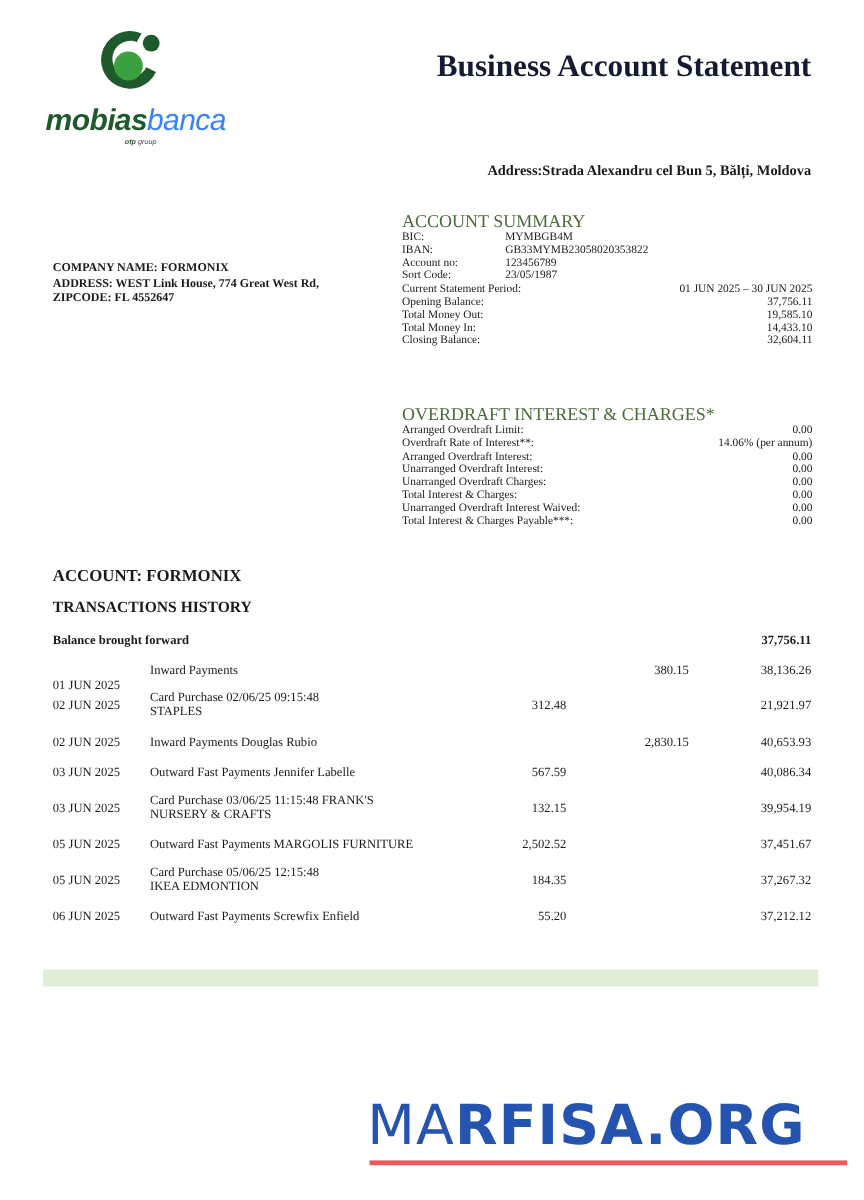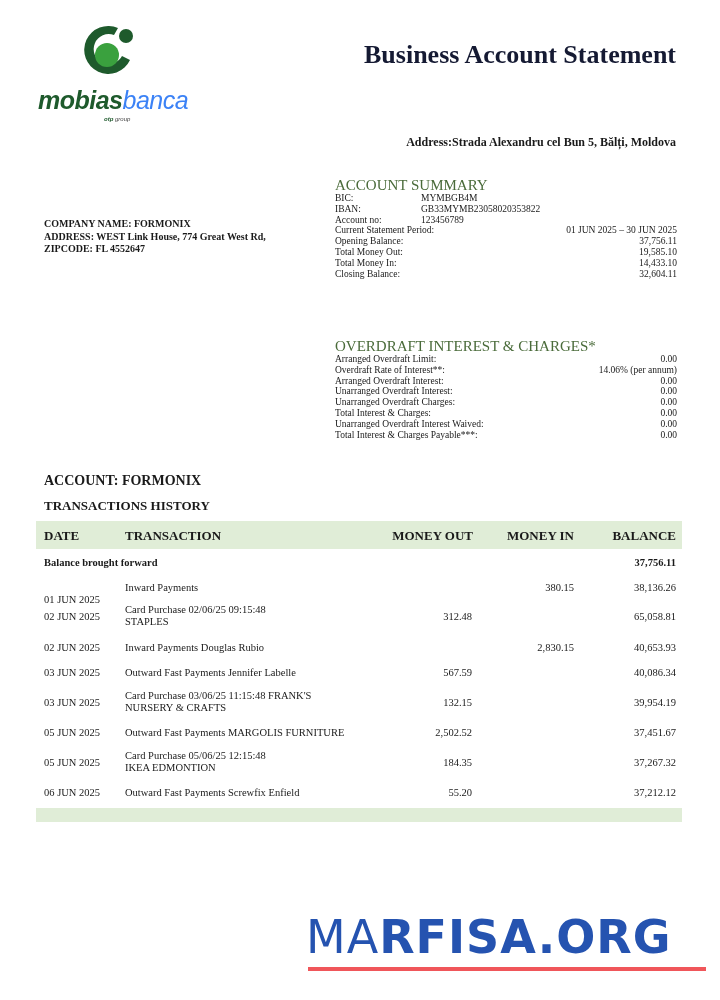--- a/index.html
+++ b/index.html
@@ -82,20 +82,24 @@
     </div>
   <div class="kv">
       <span class="k">IBAN:</span>
       <span class="v1">GB33MYMB23058020353822</span>
     </div>
   <div class="kv">
       <span class="k">Account no:</span>
       <span class="v1">123456789</span>
     </div>
   <div class="kv">
+      <span class="k">Sort Code:</span>
+      <span class="v1">23/05/1987</span>
+    </div>
+  <div class="kv">
       <span class="k">Current Statement Period:</span>
       <span class="vr">01 JUN 2025 – 30 JUN 2025</span>
     </div>
   <div class="kv">
       <span class="k">Opening Balance:</span>
       <span class="vr">37,756.11</span>
     </div>
   <div class="kv">
       <span class="k">Total Money Out:</span>
       <span class="vr">19,585.10</span>
@@ -143,48 +147,41 @@
   <div class="kv">
       <span class="k">Total Interest &amp; Charges Payable***:</span>
       <span class="vr">0.00</span>
     </div>
 </div>
 
 <div class="account-h">ACCOUNT: FORMONIX</div>
 <div class="trans-h">TRANSACTIONS HISTORY</div>
 
 <div class="table">
-  <div class="thead">
-    <span class="c-date">DATE</span>
-    <span class="c-tx" style="line-height:normal">TRANSACTION</span>
-    <span class="c-out" style="right:209px">MONEY OUT</span>
-    <span class="c-in">MONEY IN</span>
-    <span class="c-bal">BALANCE</span>
-  </div>
 
   <div class="row" style="height:27px;font-weight:bold;font-size:10.5px">
     <span class="c-date" style="top:8px">Balance brought forward</span>
     <span class="c-bal" style="top:8px">37,756.11</span>
   </div>
 
   <div class="row" style="height:24px">
     <span class="c-date" style="top:18px">01 JUN 2025</span>
     <span class="c-tx" style="top:6px">Inward Payments</span>
     <span class="c-in" style="top:6px">380.15</span>
     <span class="c-bal" style="top:6px">38,136.26</span>
   </div>
 
   <div class="row" style="height:34px">
     <span class="c-date" style="top:11px">02 JUN 2025</span>
     <span class="c-tx" style="top:4px">
         <span style="position:static;display:block">Card Purchase 02/06/25 09:15:48</span>
         <span style="position:static;display:block">STAPLES</span>
       </span>
     <span class="c-out" style="top:11px">312.48</span>
-    <span class="c-bal" style="top:11px">65,058.81</span>
+    <span class="c-bal" style="top:11px">21,921.97</span>
   </div>
 
   <div class="row" style="height:27px">
     <span class="c-date" style="top:8px">02 JUN 2025</span>
     <span class="c-tx" style="top:8px">Inward Payments Douglas Rubio</span>
     <span class="c-in" style="top:8px">2,830.15</span>
     <span class="c-bal" style="top:8px">40,653.93</span>
   </div>
 
   <div class="row" style="height:25px">

